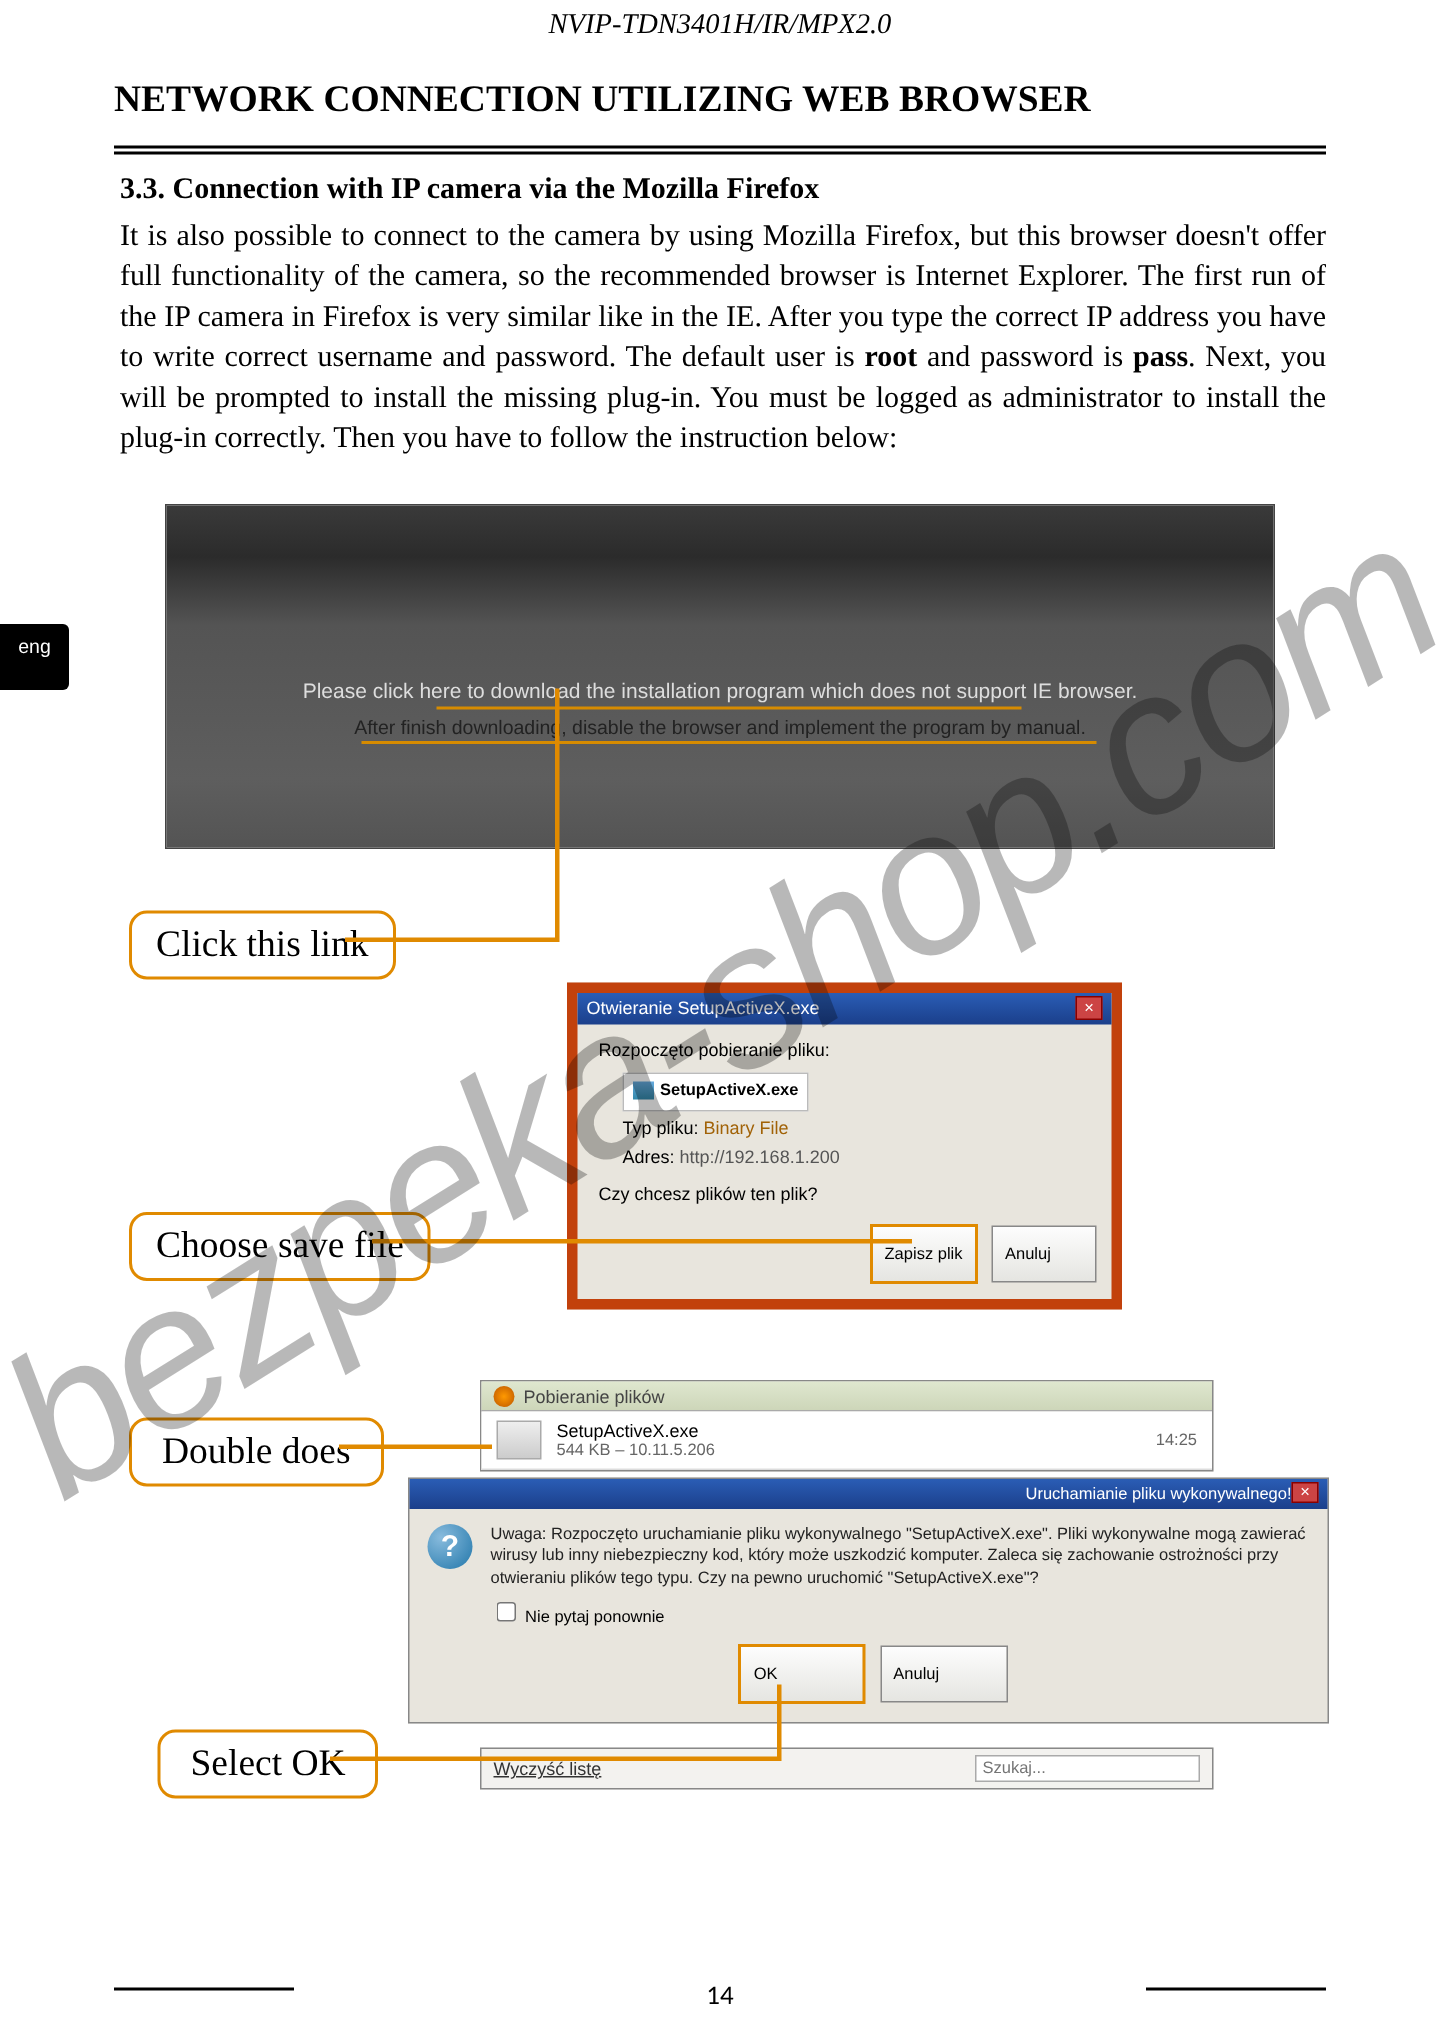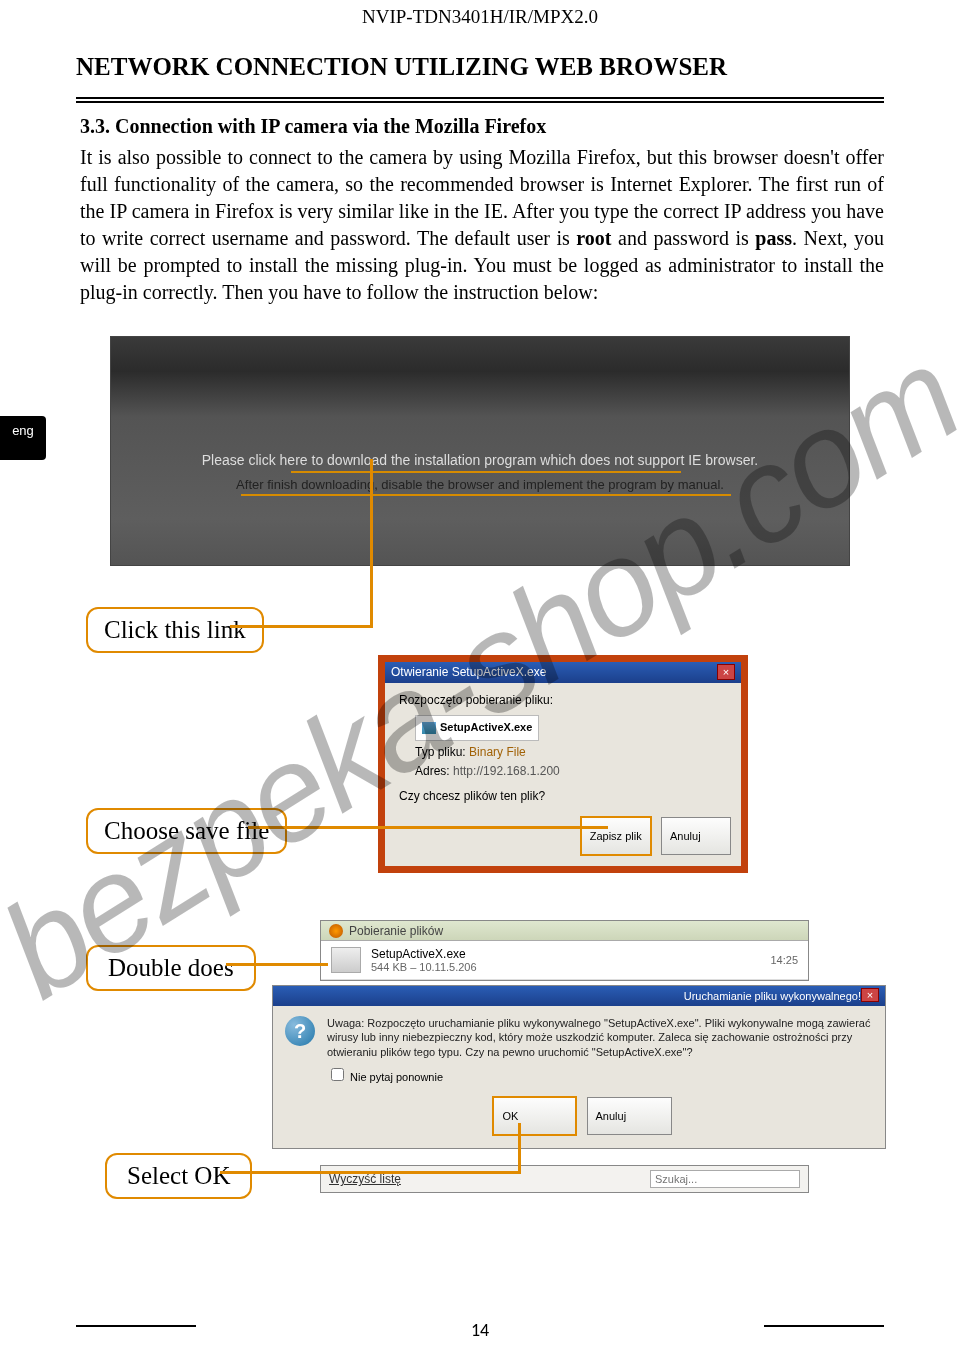--- a/index.html
+++ b/index.html
@@ -22,20 +22,21 @@
     font-family: Arial, sans-serif;
     color: rgba(0,0,0,0.28);
     font-style: italic;
     white-space: nowrap;
     pointer-events: none;
     z-index: 5;
     letter-spacing: -3px;
   }
   .header-top {
     text-align: center;
+    font-style: italic;
     font-size: 19px;
     line-height: 1.2;
     padding-top: 6px;
   }
   .section-title {
     text-align: left;
     font-size: 25px;
     font-weight: bold;
     padding: 24px 0 10px 76px;
   }

